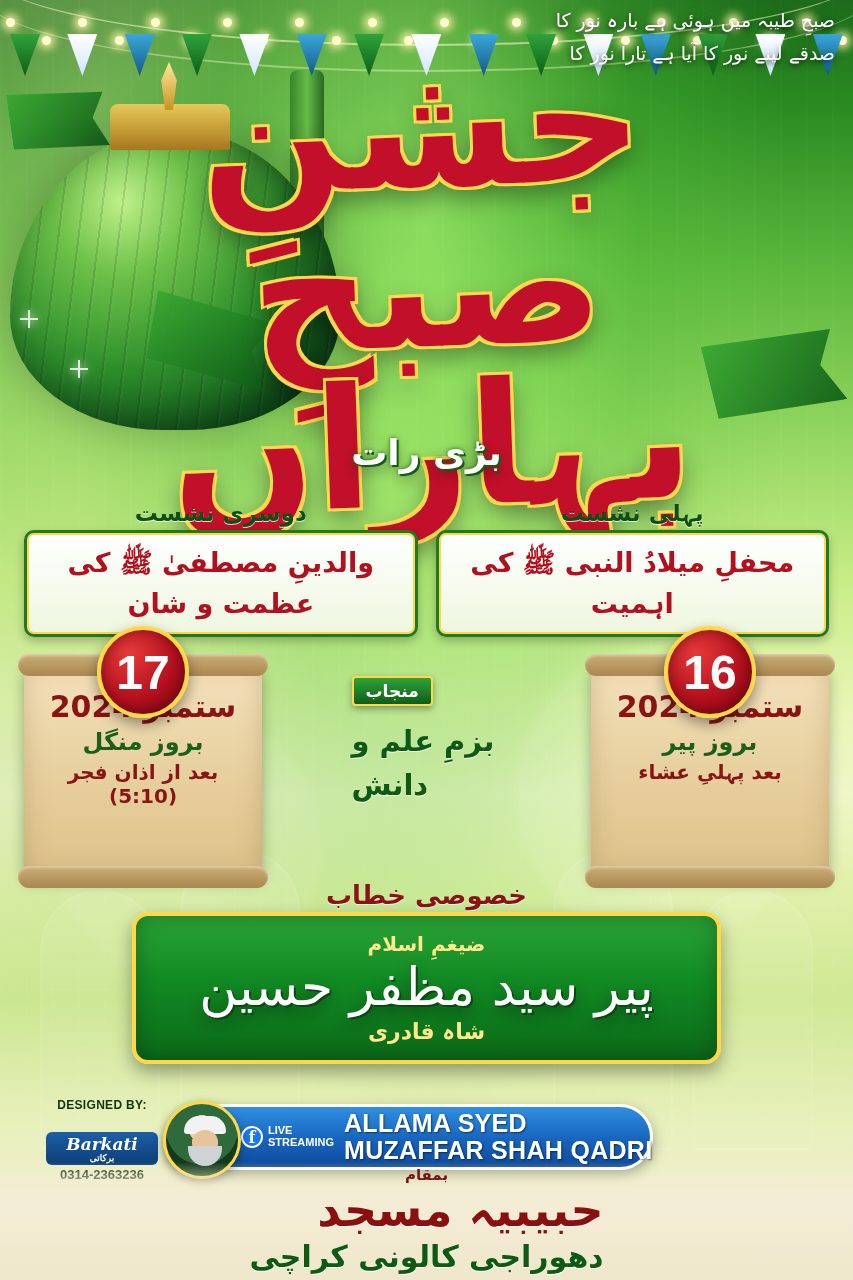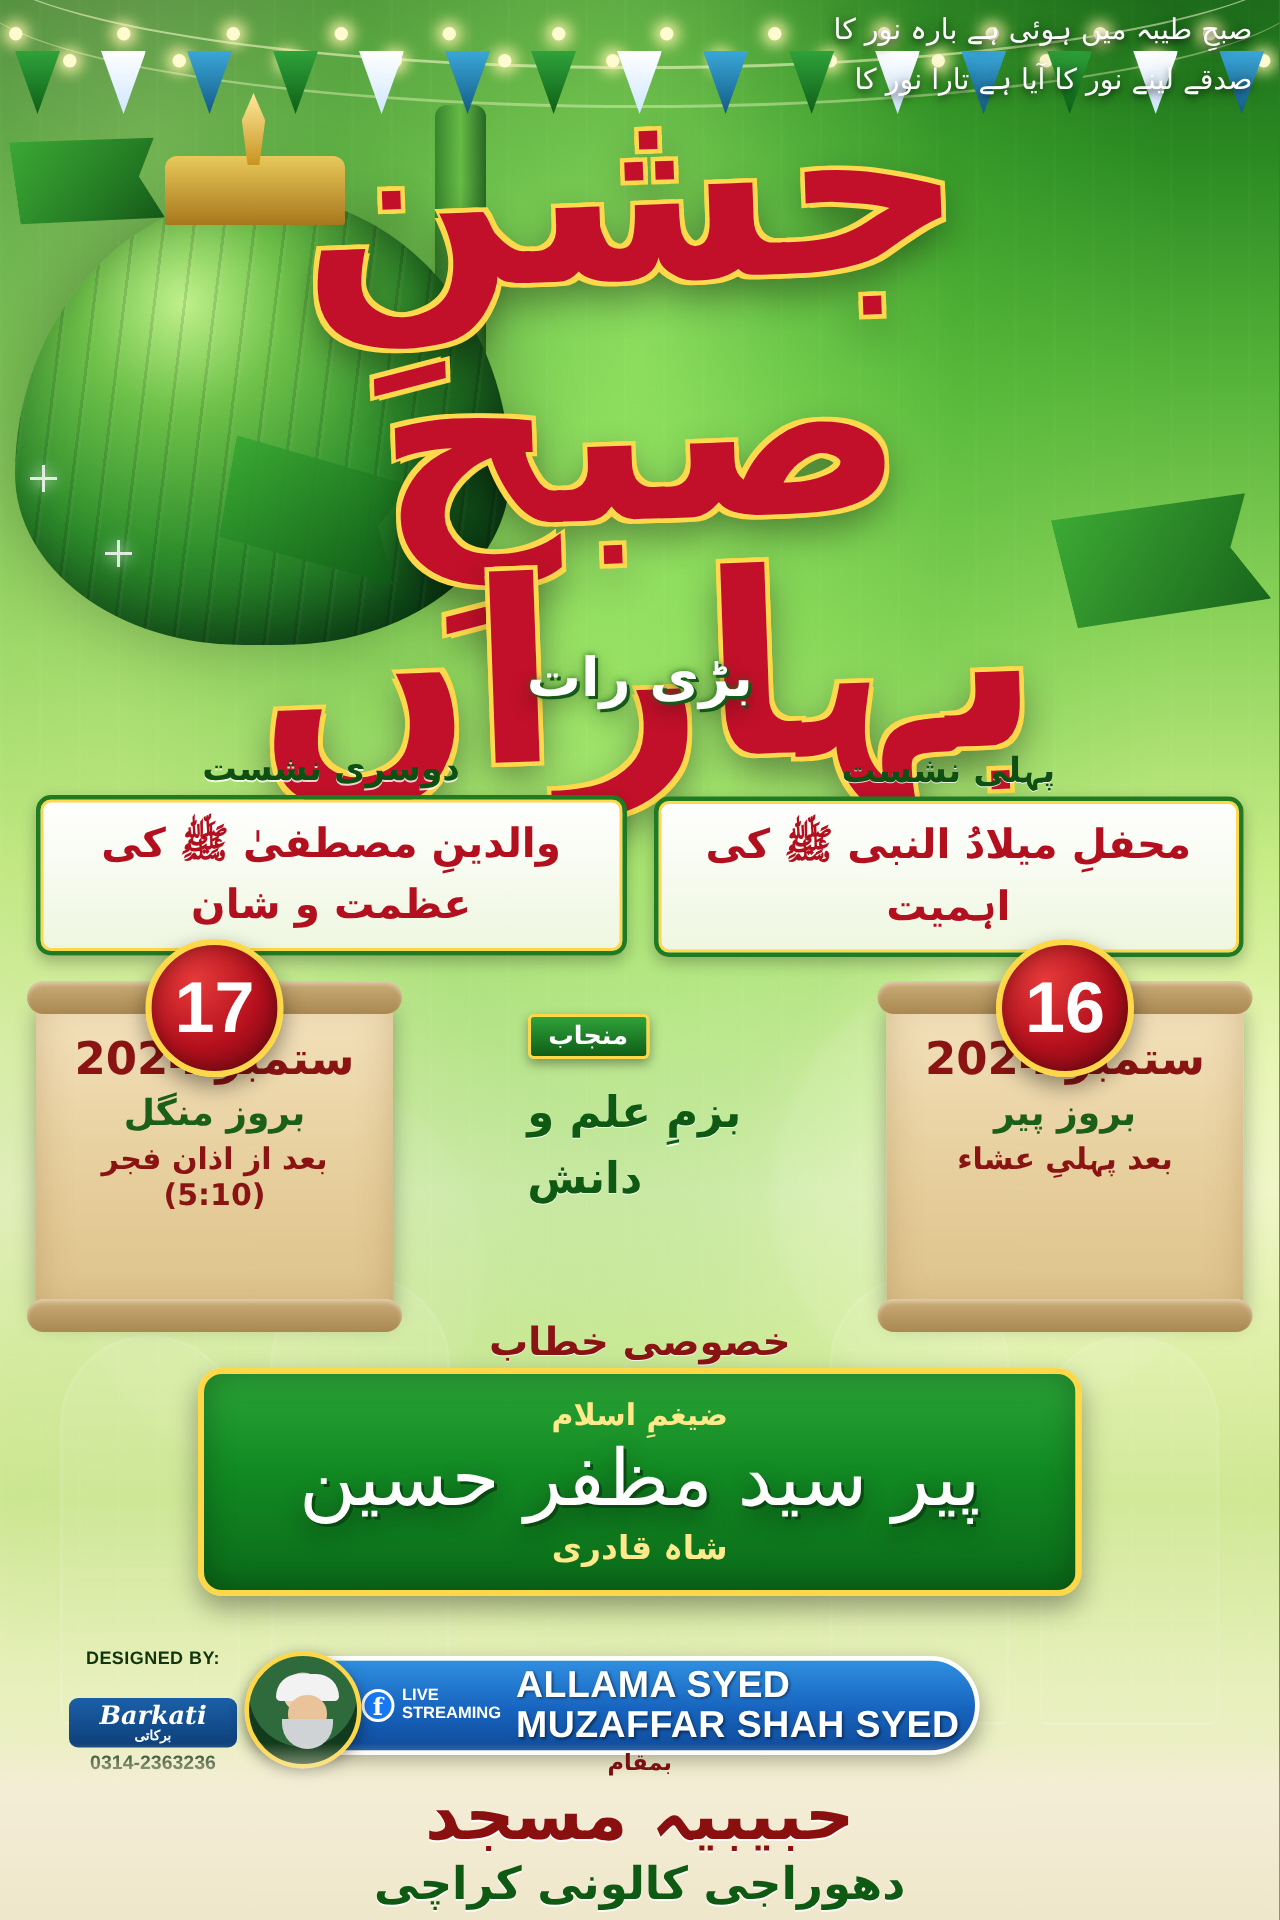--- a/index.html
+++ b/index.html
@@ -402,21 +402,21 @@
     position: absolute; left: 50%; transform: translateX(-50%);
     top: 4px;
     width: 46px; height: 30px;
     direction: rtl;
     text-align: center;
     font-family: "DejaVu Sans", sans-serif;
     font-size: 15px; font-weight: bold; color: #7a1010;
   }
   .footer-name {
     direction: rtl;
-    text-align: center;
+    text-align: right;
     font-family: "DejaVu Sans", sans-serif;
     font-weight: bold;
     color: #8a1010;
     font-size: 46px;
     line-height: 1.2;
     text-shadow: 0 1px 0 rgba(255,255,255,.9);
     margin-top: 16px;
   }
   .footer-sub {
     display: block;
@@ -582,21 +582,21 @@
     </div>
     <div class="fb-live">
       <div class="fb-icon">f</div>
       <div class="live-text">
         <div>LIVE</div>
         <div>STREAMING</div>
       </div>
     </div>
     <div>
       <div class="live-name">ALLAMA SYED</div>
-      <div class="live-name">MUZAFFAR SHAH SYED</div>
+      <div class="live-name">MUZAFFAR SHAH QADRI</div>
     </div>
   </div>
 
   <div class="footer">
     <div class="footer-crest">بمقام</div>
     <div class="footer-name">
       <span>حبیبیہ مسجد</span>
       <span class="footer-sub">دھوراجی کالونی کراچی</span>
     </div>
   </div>

